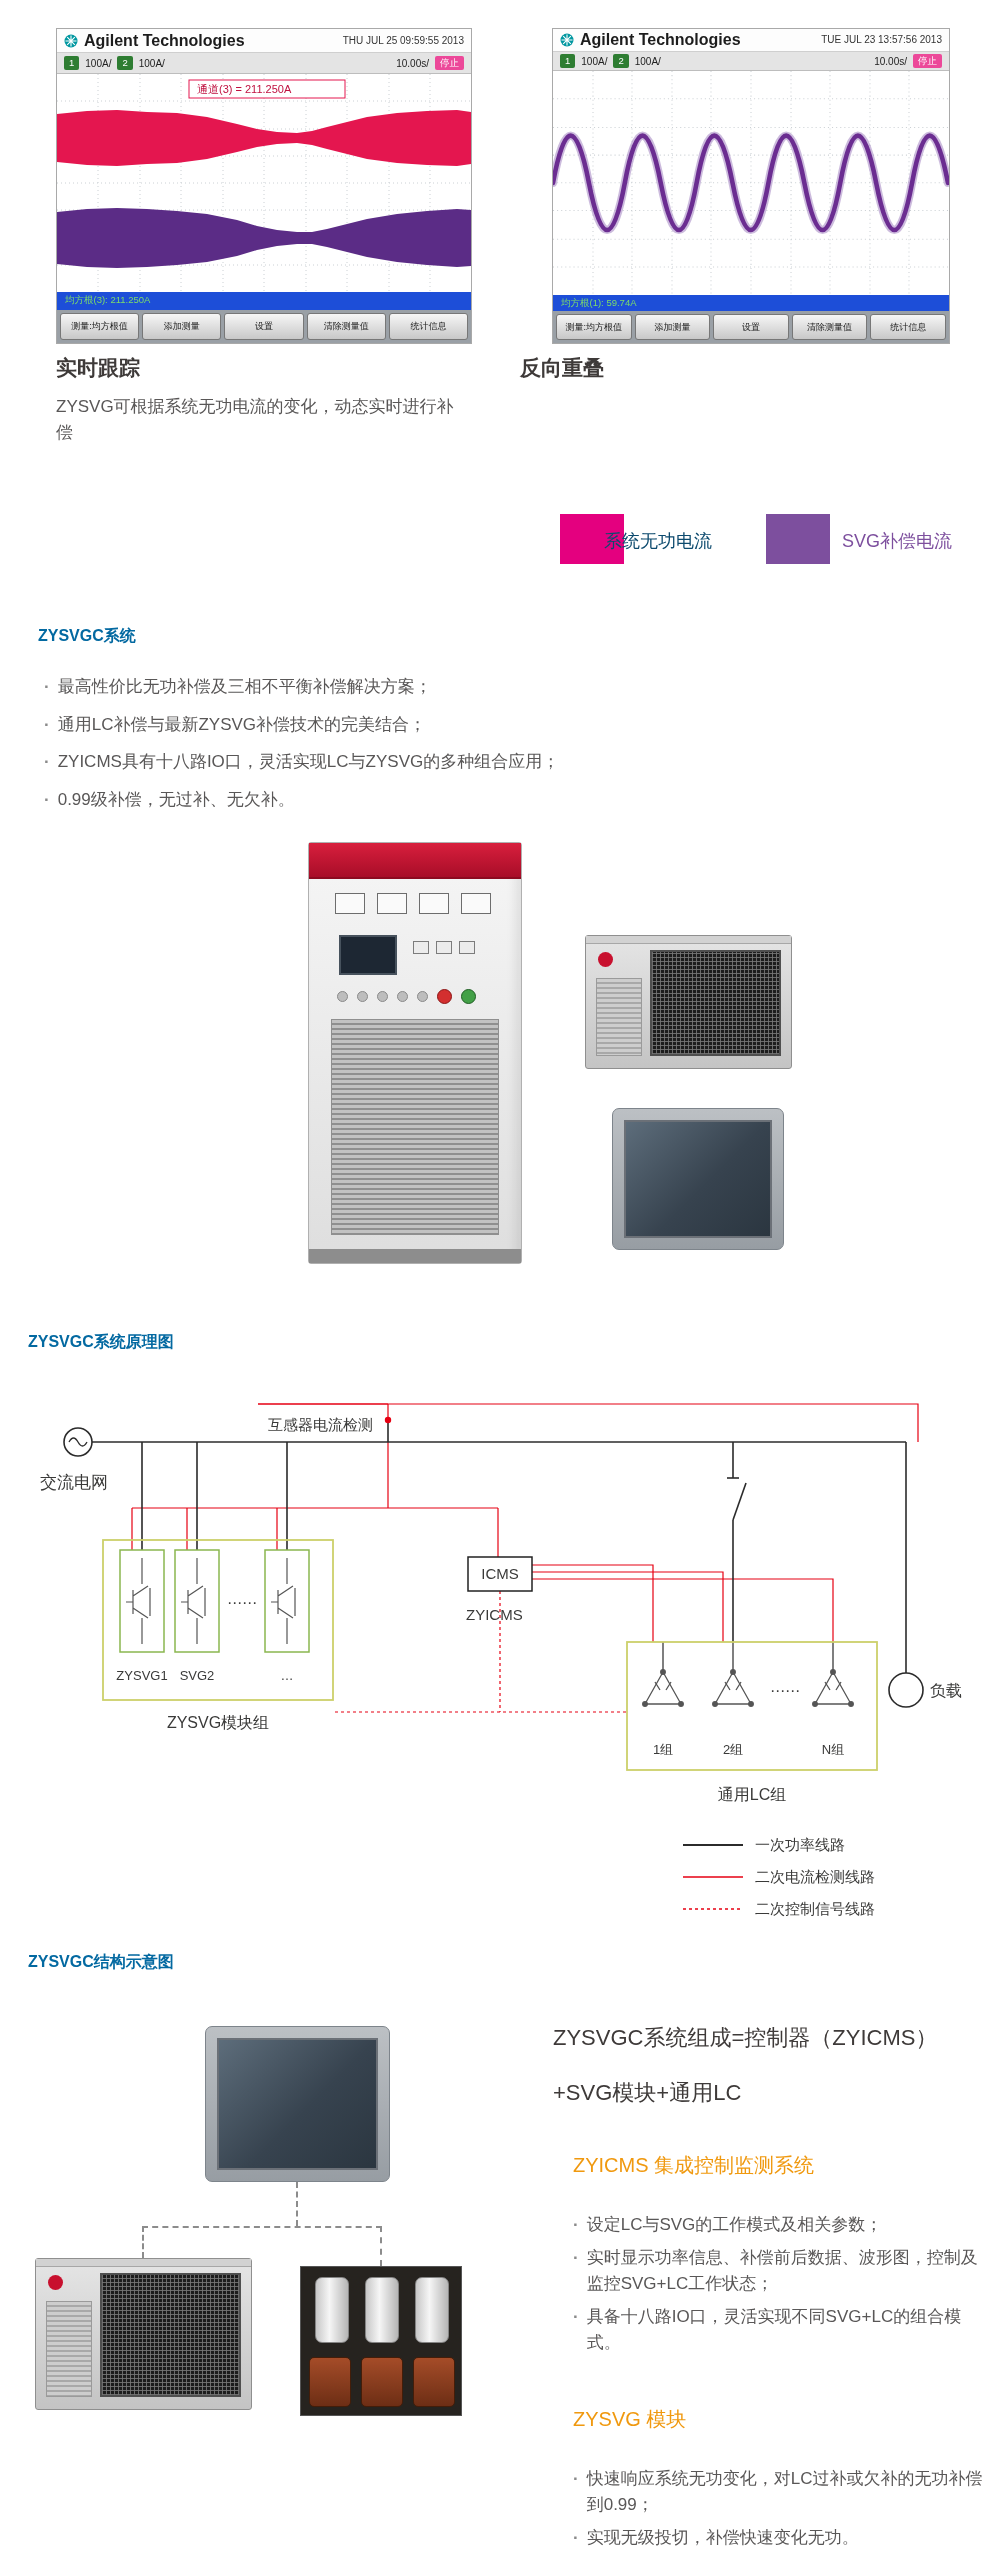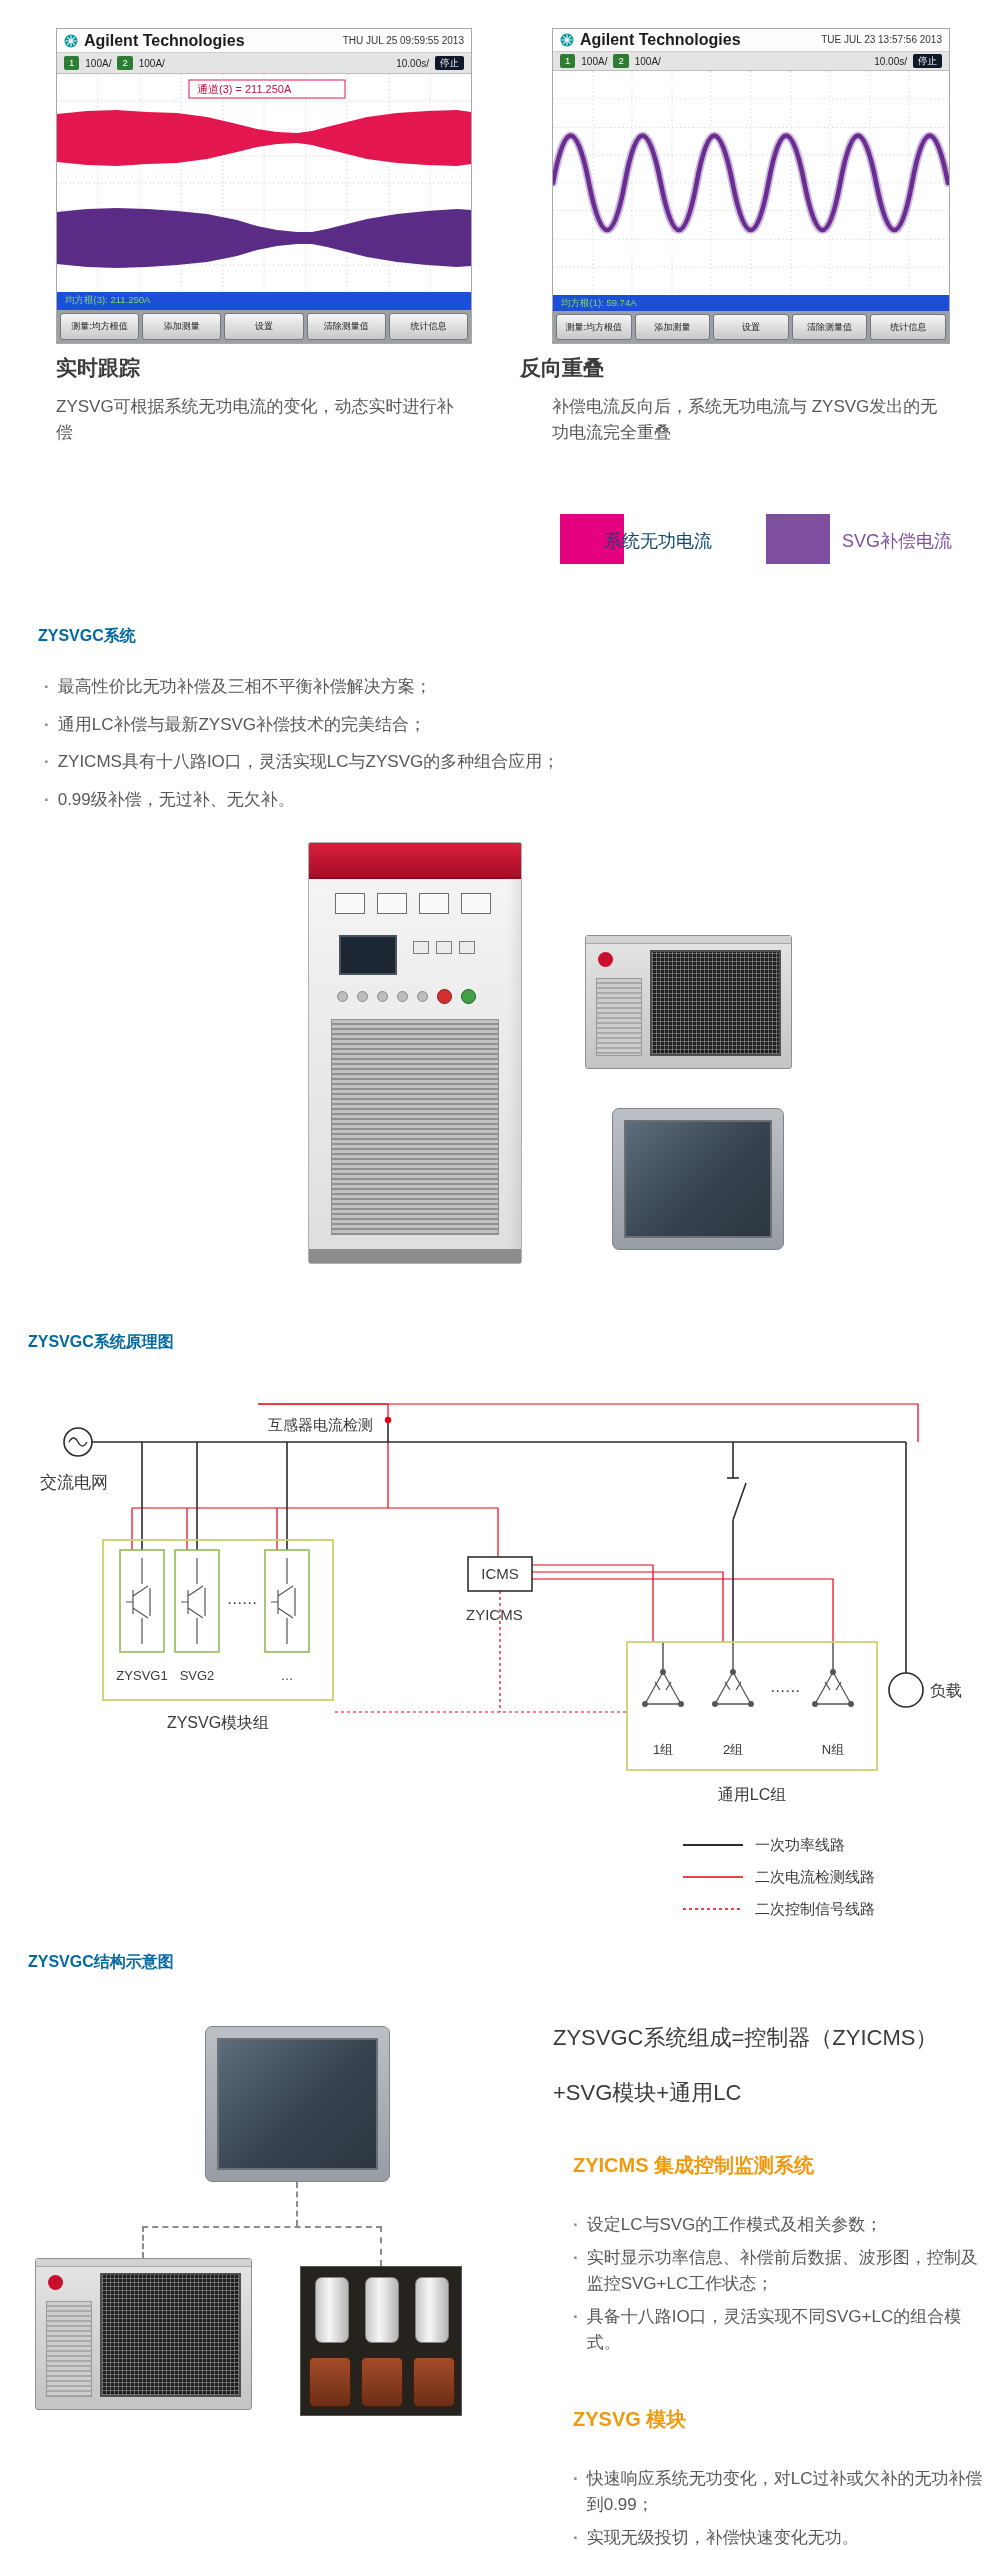--- a/index.html
+++ b/index.html
@@ -8,39 +8,39 @@
   .abs{position:absolute;}
 
   
   .scope{position:absolute;background:#fff;border:1px solid #a9a9a9;display:flex;flex-direction:column;box-sizing:border-box;}
   .sc-head{height:24px;display:flex;align-items:center;gap:6px;padding:0 7px;background:#fdfdfd;border-bottom:1px solid #cfcfcf;}
   .sc-brand{font-weight:bold;font-size:16px;color:#1c1c1c;}
   .sc-time{margin-left:auto;font-size:10px;color:#333;}
   .sc-tool{height:20px;display:flex;align-items:center;gap:6px;padding:0 7px;background:#e4e4e4;border-bottom:1px solid #bdbdbd;font-size:10px;color:#222;}
   .chip{padding:0 5px;height:14px;line-height:14px;border-radius:2px;font-size:9.5px;}
   .chip.green{background:#2e7d32;color:#fff;}
-  .chip.red{background:#0f172a;color:#fff;}
+  .chip.red{background:#ec4899;color:#fff;}
   .sc-tb{margin-left:auto;}
   .sc-plot{position:relative;flex:1;background:#fff;}
   .sc-plot svg{display:block;width:100%;height:100%;}
   .sc-status{height:18px;background:#1d4ed8;display:flex;align-items:center;gap:8px;padding:0 8px;}
   .stat{color:#7ddc6a;font-size:9.5px;}
   .sc-keys{height:34px;background:#9aa0a6;display:flex;gap:3px;padding:3px;box-sizing:border-box;}
   .skey{flex:1;background:linear-gradient(#f6f6f6,#c8c8c8);border:1px solid #777;border-radius:3px;
         font-size:9px;color:#222;display:flex;align-items:center;justify-content:center;text-align:center;padding:1px;line-height:1.15;}
 
   .caption{position:absolute;font-size:21px;font-weight:bold;color:#3e3a39;}
   .desc{position:absolute;font-size:17px;color:#595757;line-height:1.55;}
 
   .lg-swatch{position:absolute;width:64px;height:50px;}
   .lg-label{position:absolute;font-size:18px;}
 
   
   .h1{position:absolute;font-size:16px;color:#0369a1;font-weight:bold;}
-  .h2{font-size:20px;color:#f0990f;font-weight:bold;}
+  .h2{font-size:20px;color:#f0990f;font-weight:normal;}
   .blist{display:flex;flex-direction:column;gap:12px;justify-content:space-between;}
   .bitem{display:flex;gap:8px;font-size:17px;color:#595757;line-height:1.5;}
   .bitem::before{content:"·";color:#8a8a8a;font-weight:bold;flex:0 0 auto;}
 
   
   .cabinet{position:absolute;background:linear-gradient(#f6f6f6,#dedede);border:1px solid #b0b0b0;border-radius:3px;box-shadow:inset -6px 0 10px rgba(0,0,0,.08);}
   .cab-top{position:absolute;left:0;right:0;top:0;height:34px;background:linear-gradient(#d81f3d,#a80d28);border-bottom:2px solid #8c0a20;}
   .cab-meters{position:absolute;left:26px;right:26px;top:50px;display:flex;gap:12px;}
   .cab-meters i{width:28px;height:19px;border:1px solid #6d6d6d;background:#fafafa;}
   .cab-screen{position:absolute;left:30px;top:92px;width:54px;height:36px;background:#1d2733;border:2px solid #47525d;}
@@ -164,21 +164,20 @@
       <div class="skey">添加测量</div>
       <div class="skey">设置</div>
       <div class="skey">清除测量值</div>
       <div class="skey">统计信息</div>
     </div>
   </div>
 
   <div class="caption" style="left:56px;top:354px">实时跟踪</div>
   <div class="desc" style="left:56px;top:394px;width:402px">ZYSVG可根据系统无功电流的变化，动态实时进行补偿</div>
   <div class="caption" style="left:520px;top:354px">反向重叠</div>
-  <div class="desc" style="left:552px;top:394px;width:402px">补偿电流反向后，系统无功电流与 ZYSVG发出的无功电流完全重叠</div>
 
   <div class="lg-swatch" style="left:560px;top:514px;background:#e4007f"></div>
   <div class="lg-label" style="left:604px;top:529px;color:#0c4a6e">系统无功电流</div>
   <div class="lg-swatch" style="left:766px;top:514px;background:#7d4f9e"></div>
   <div class="lg-label" style="left:842px;top:529px;color:#7d4f9e">SVG补偿电流</div>
 
   <div class="h1" style="left:38px;top:626px">ZYSVGC系统</div>
   <div class="abs blist" style="left:44px;top:674px;width:580px">
     <div class="bitem">
         <span>最高性价比无功补偿及三相不平衡补偿解决方案；</span>

